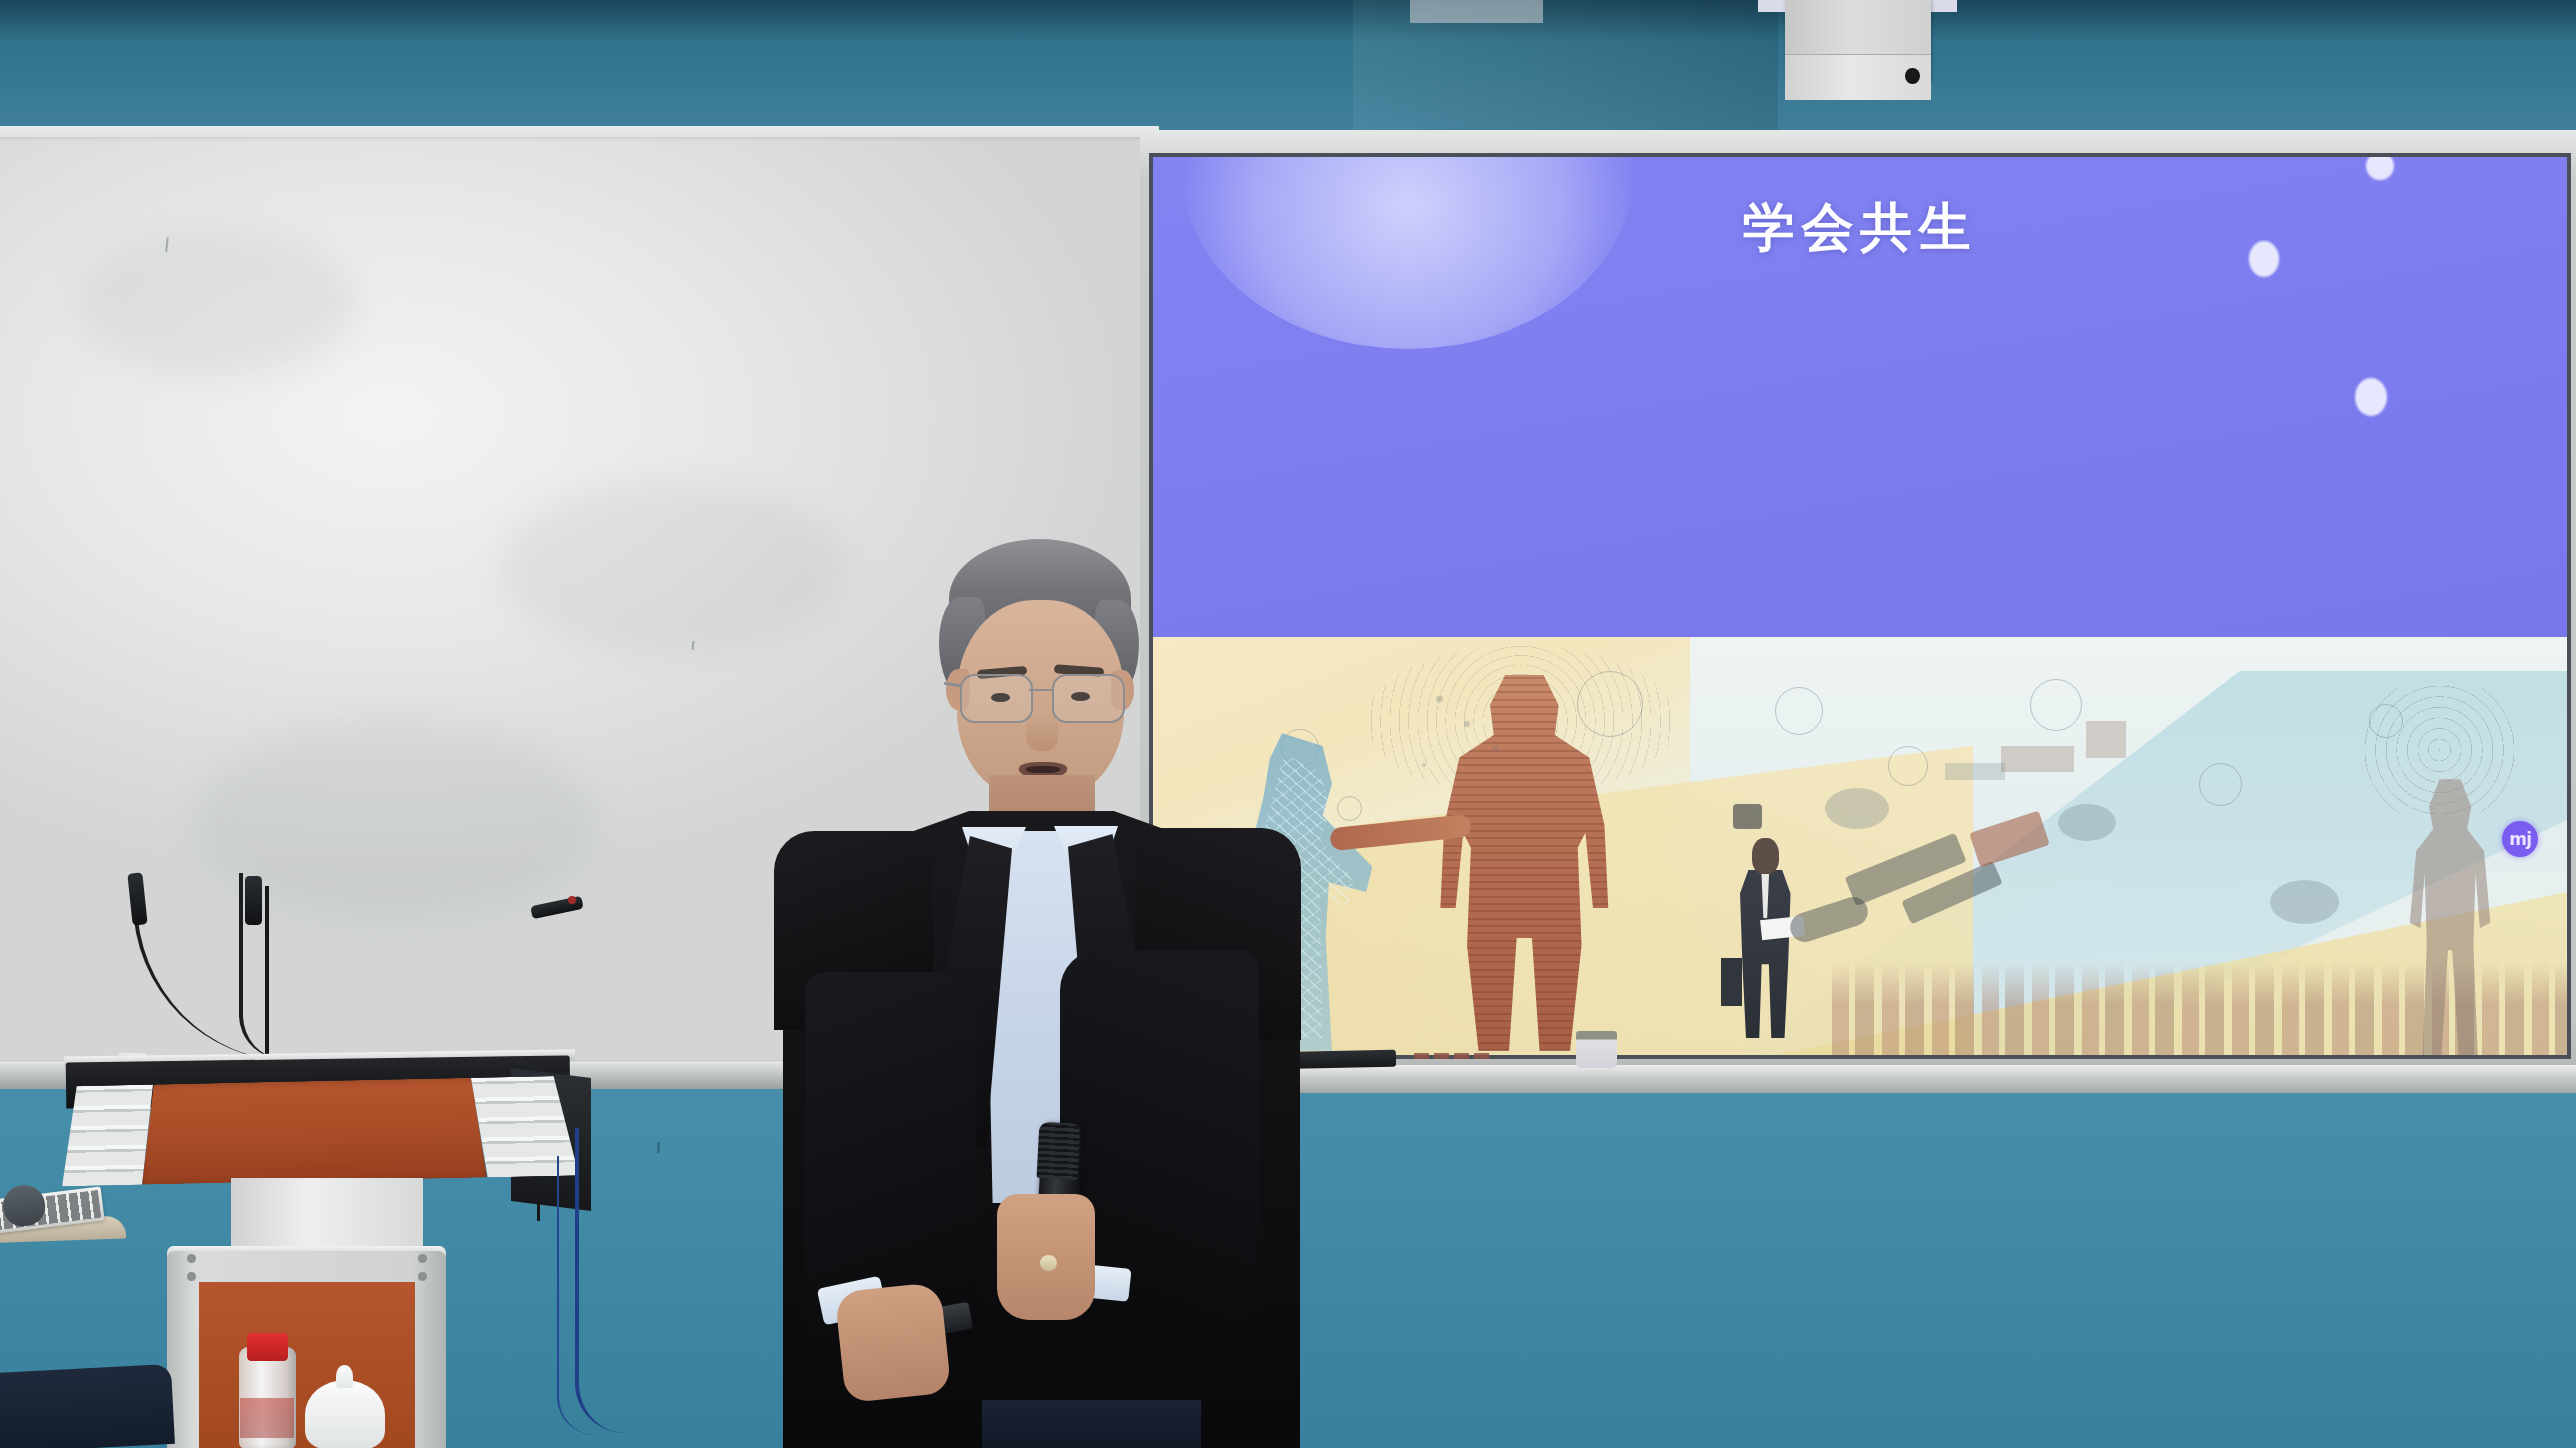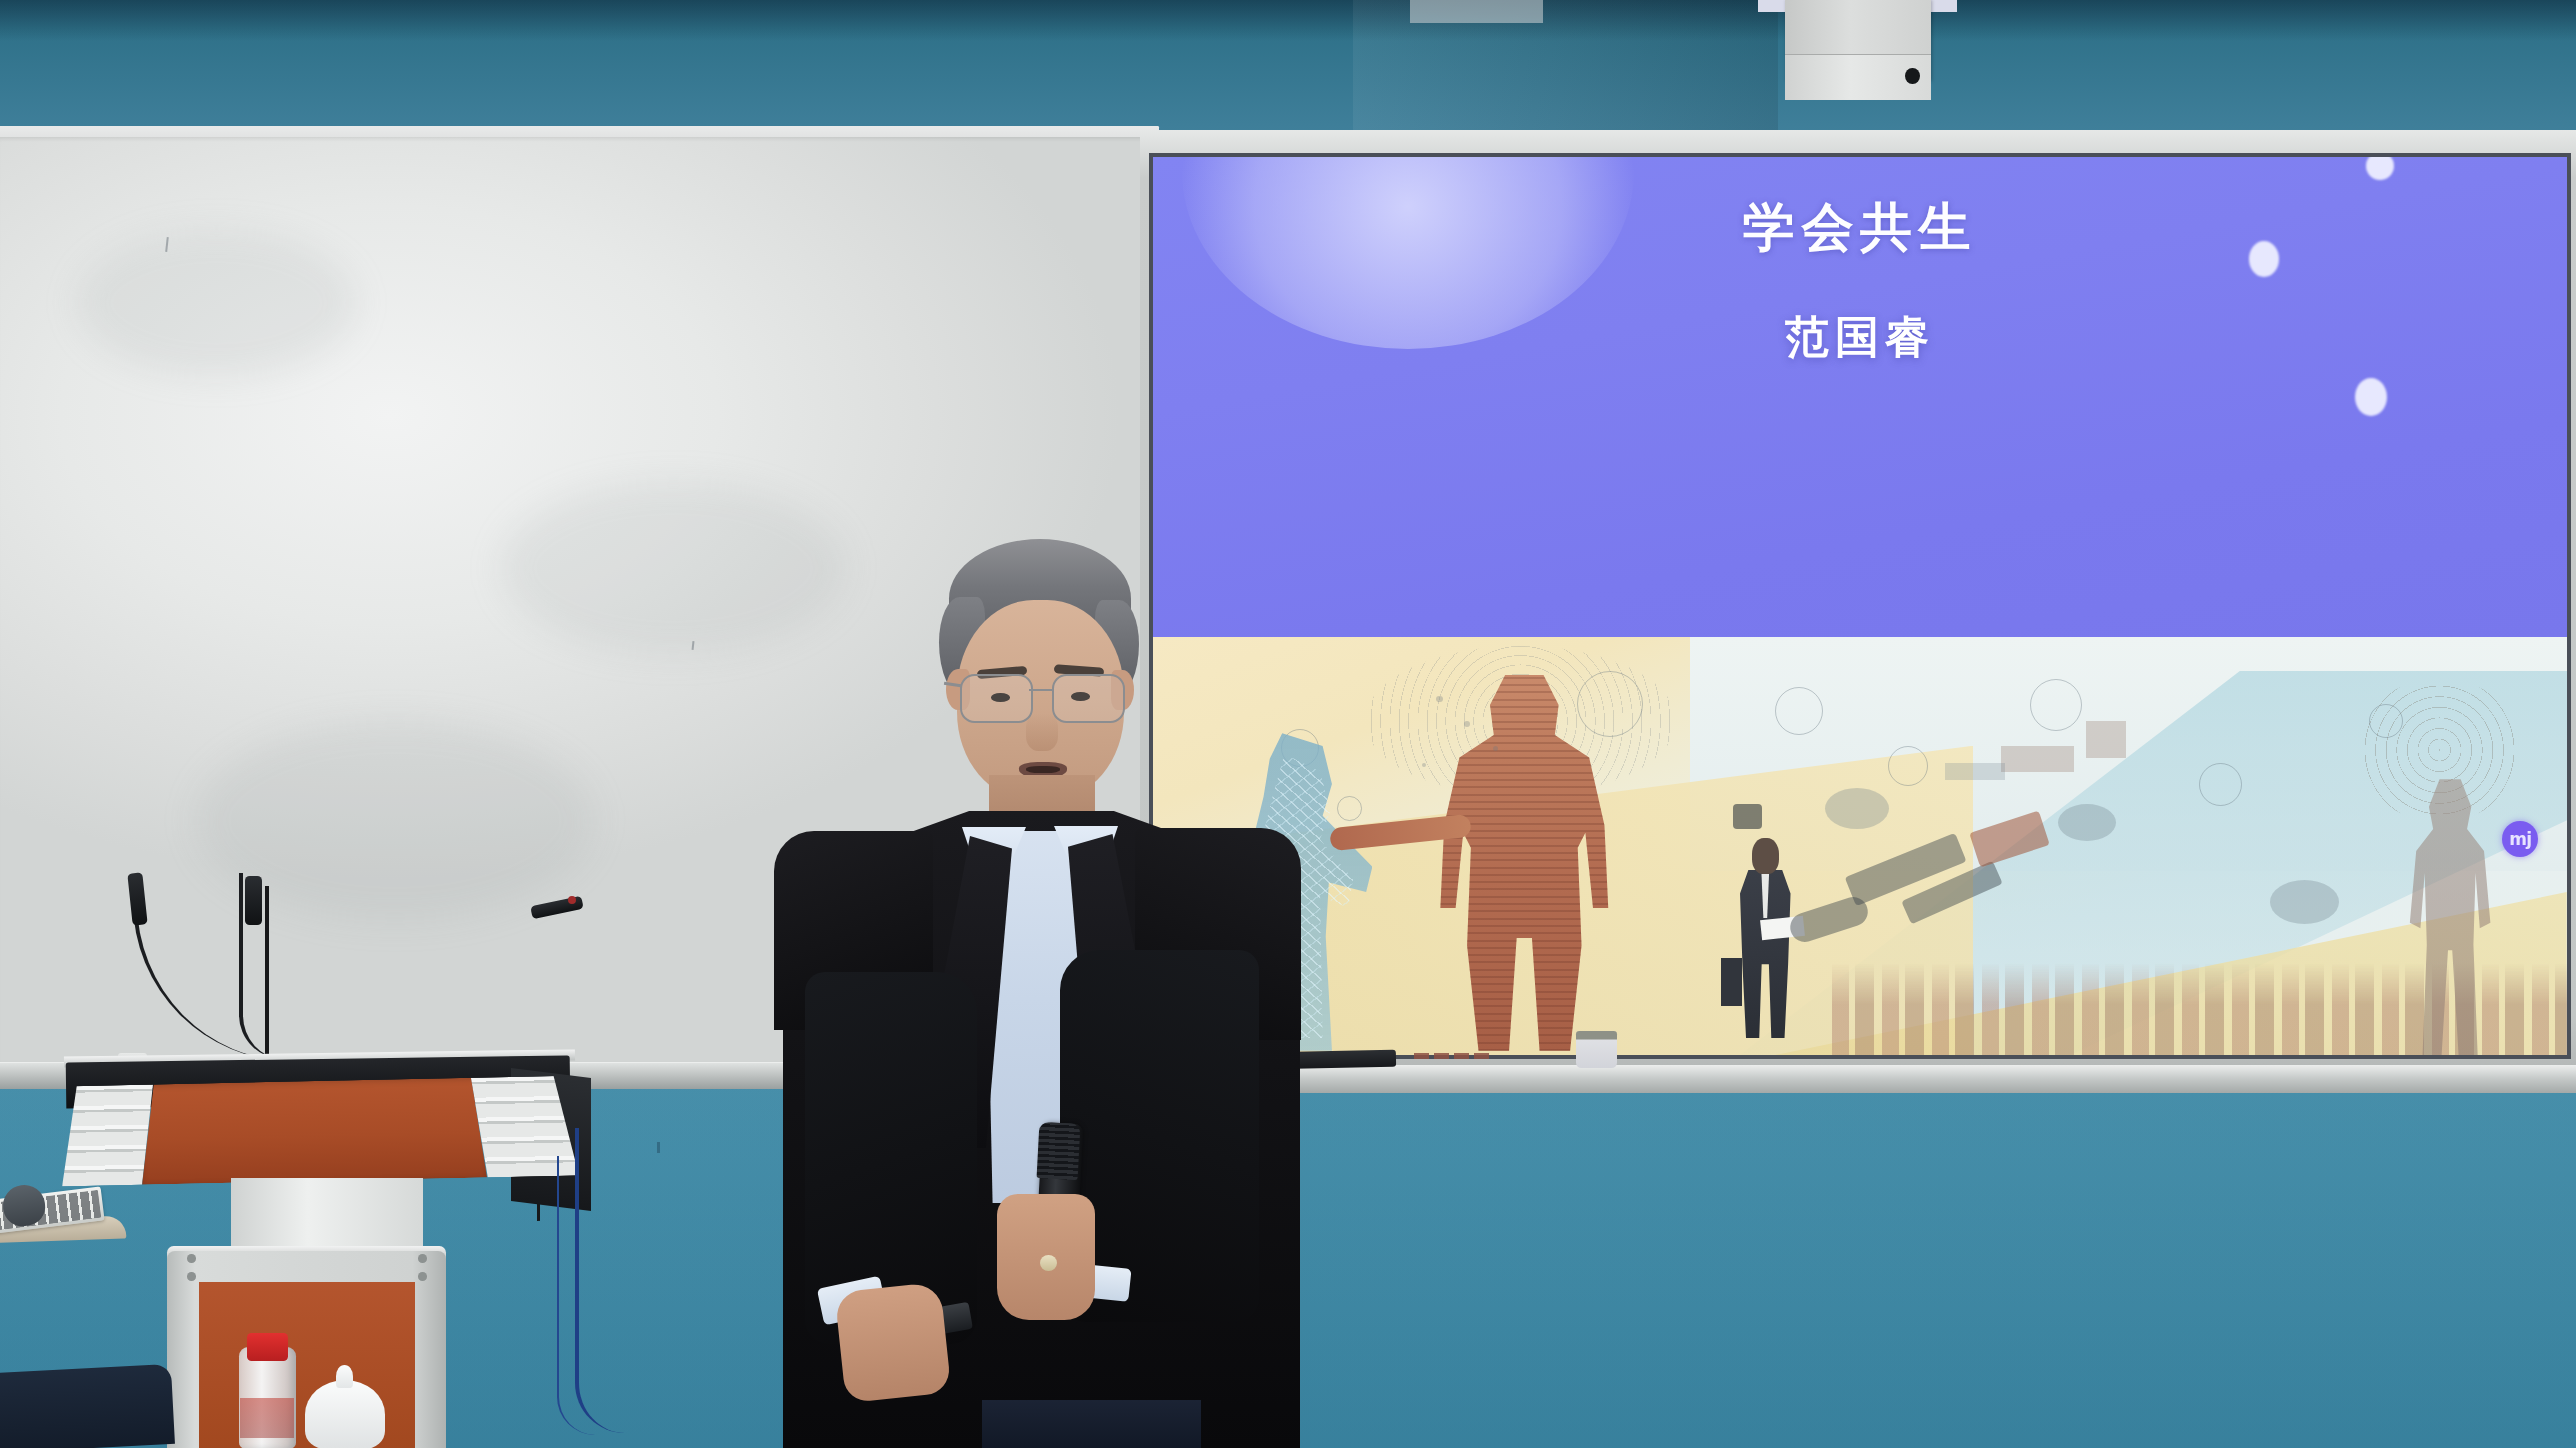--- a/index.html
+++ b/index.html
@@ -587,21 +587,20 @@
 
       <div class="slide-top">
         <div class="slide-glow"></div>
         <div class="dot" style="left:77.5%;top:17.5%;width:30.5px;height:36px;"></div>
         <div class="dot" style="left:85.8%;top:-1%;width:28px;height:28px;"></div>
         <div class="dot" style="left:85.0%;top:46%;width:32px;height:38px;"></div>
 
         <div class="slide-titlewrap">
           <div class="slide-title">学会共生</div>
         </div>
-        <div class="slide-author">范国睿</div>
       </div>
 
       <div class="slide-illus">
         <div class="ill-sky"></div>
         <div class="ill-river"></div>
         <div class="ill-sand"></div>
         <div class="ill-sand2"></div>
 
         <div class="gear" style="left:9%;top:22%;width:36px;height:36px;"></div>
         <div class="gear" style="left:13%;top:38%;width:22.6px;height:22.6px;"></div>

